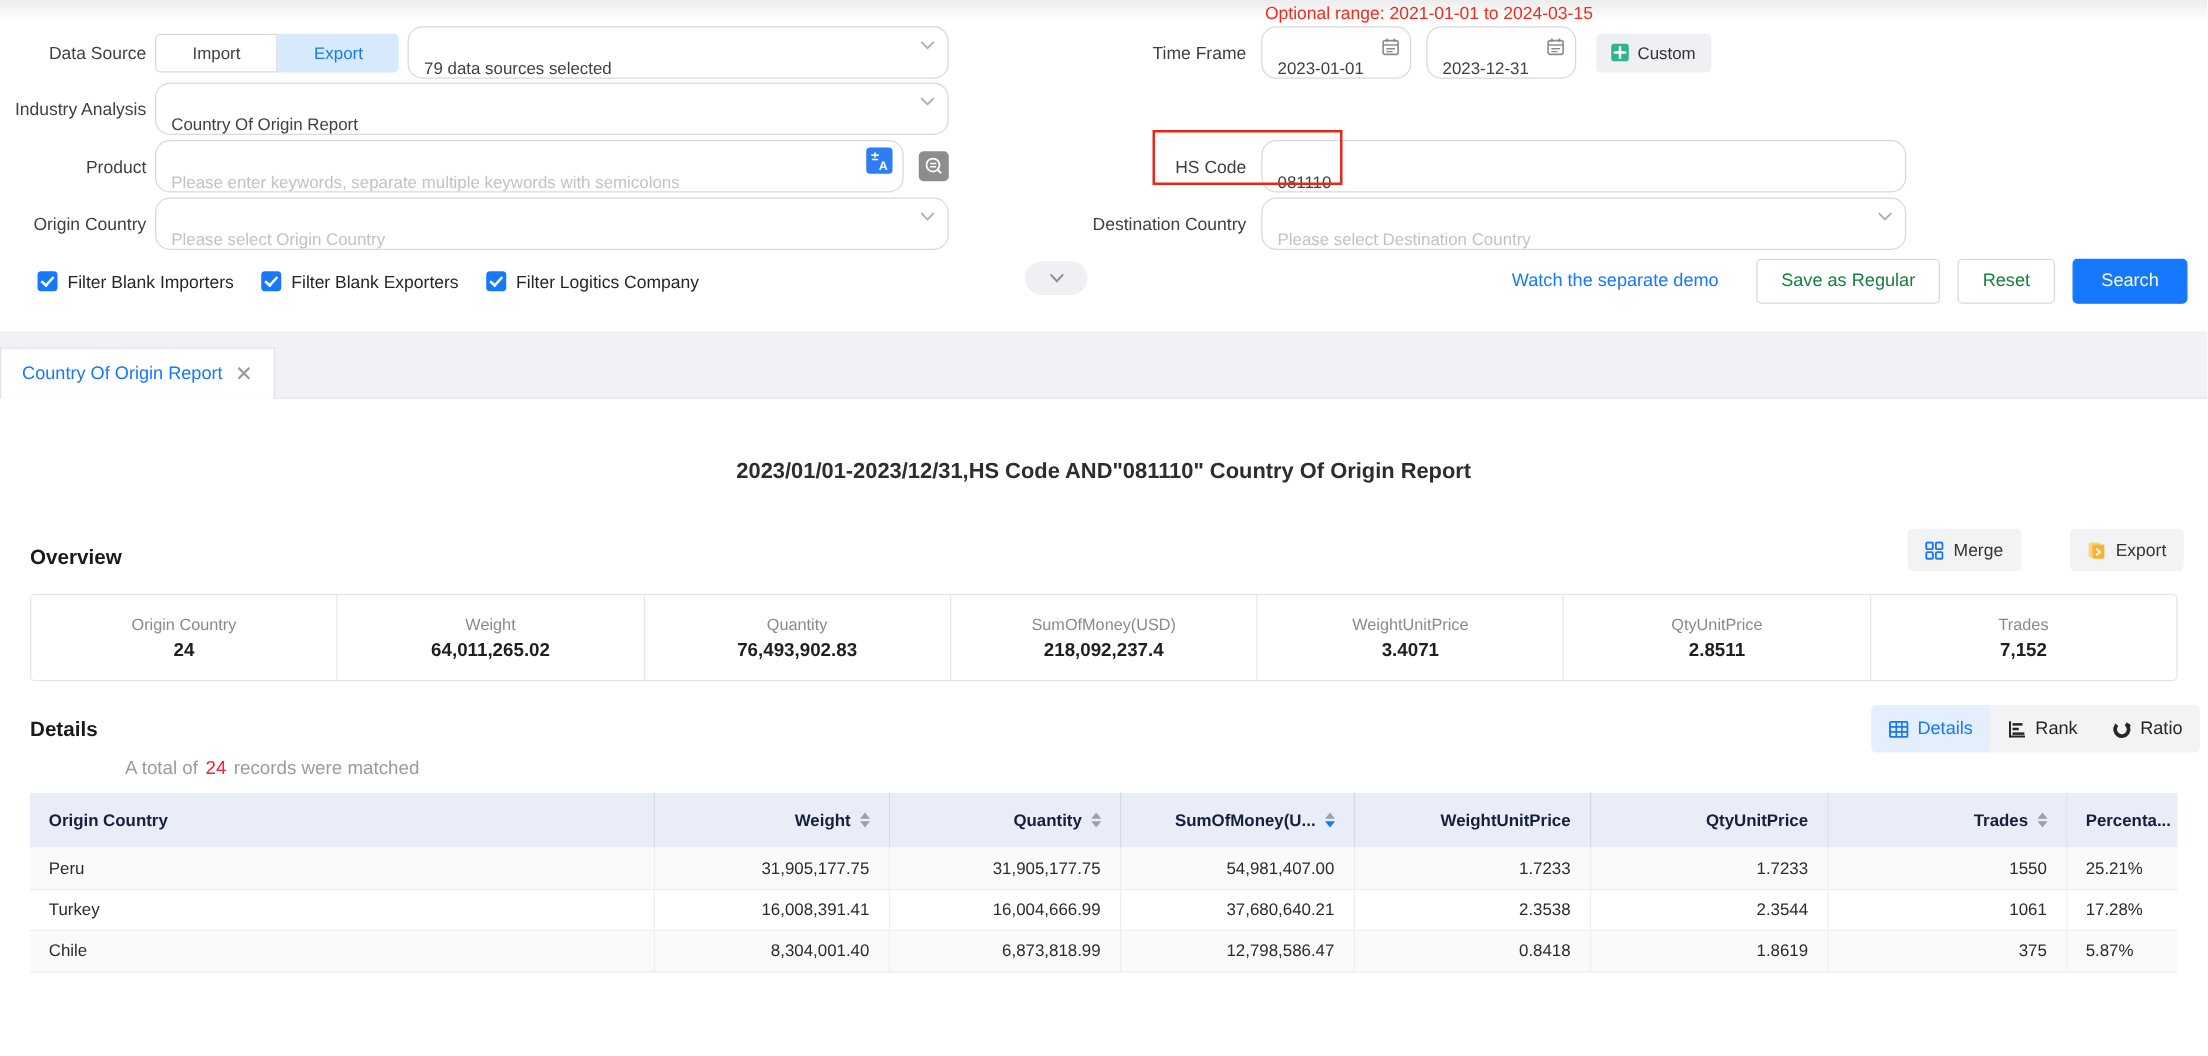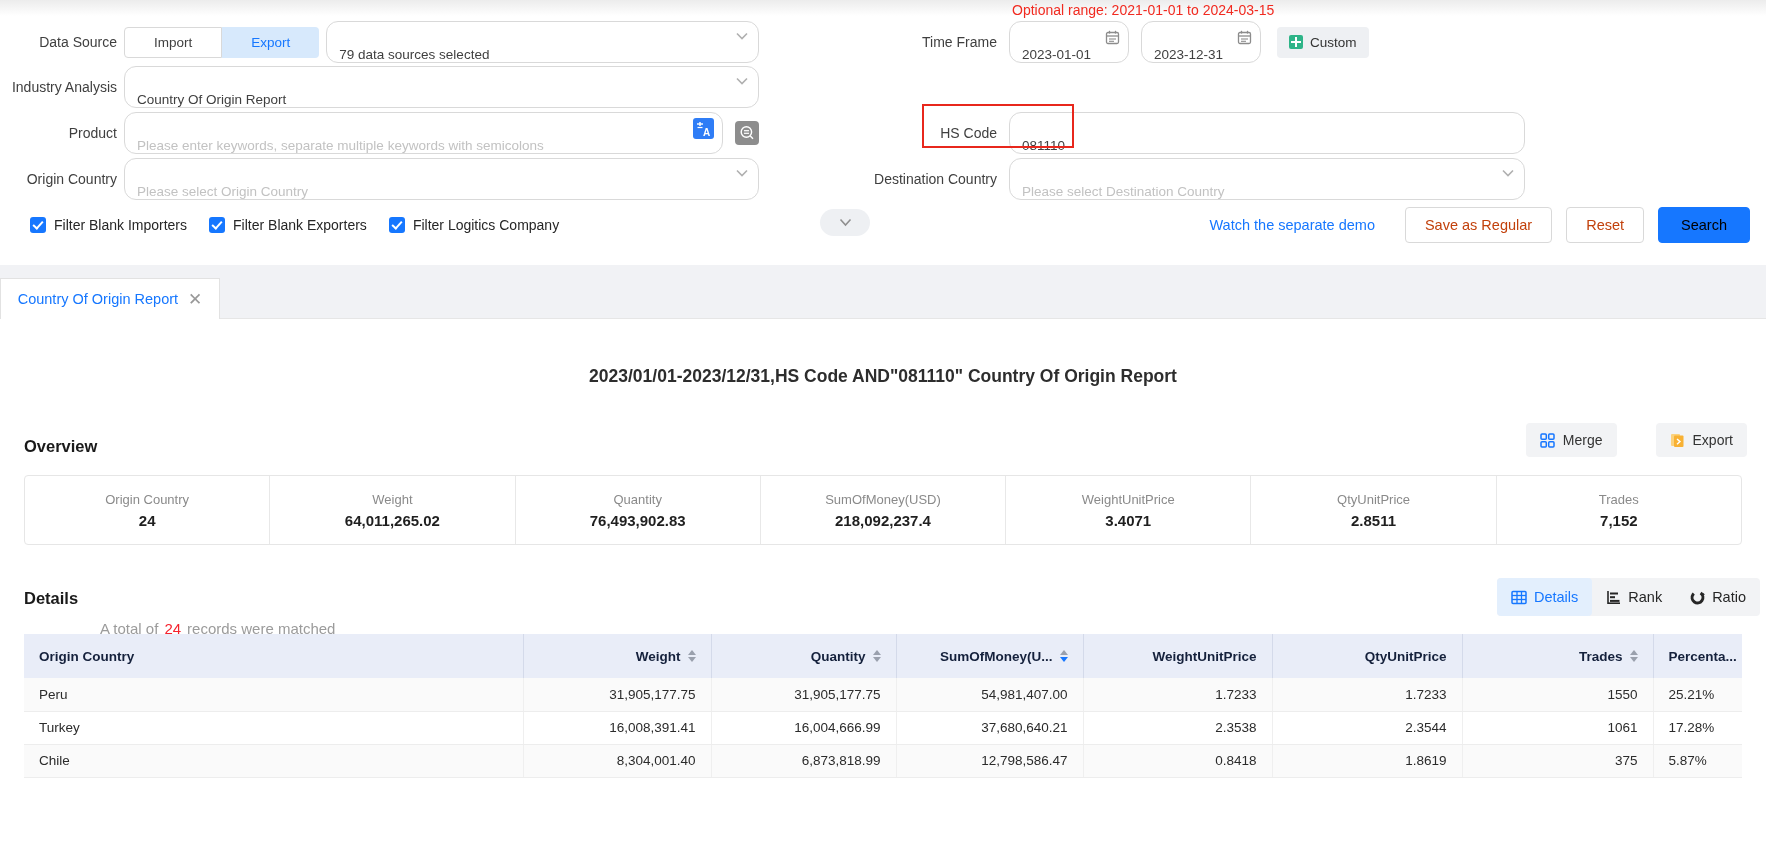--- a/index.html
+++ b/index.html
@@ -51,23 +51,23 @@
   .cb-item { display:flex; align-items:center; margin-right:22px; cursor:pointer; }
   .cb-item:first-child { margin-left:30px; }
   .cbox { width:16px; height:16px; background:#1677ff; border-radius:3px; position:relative; margin-right:8px; flex:none; }
   .cbox:after { content:""; position:absolute; left:5px; top:2px; width:4px; height:8px;
     border-right:2px solid #fff; border-bottom:2px solid #fff; transform:rotate(42deg); }
   .cb-label { font-size:14px; color:#262626; }
   .collapse-pill { position:absolute; left:820px; top:3px; width:50px; height:27px; border-radius:14px;
     background:#eef0f3; display:flex; align-items:center; justify-content:center; cursor:pointer; }
   .actions { margin-left:auto; display:flex; align-items:center; }
   .tutorial { color:#1677ff; font-size:14.5px; margin-right:16px; cursor:pointer; white-space:nowrap; }
-  .btn { height:36px; border:1px solid #d9d9d9; border-radius:4px; background:#fff; color:#c2410c;
+  .btn { height:36px; border:1px solid #d9d9d9; border-radius:4px; background:#fff; color:#15803d;
     font-size:14.5px; display:flex; align-items:center; padding:0 19px; margin-left:14px; cursor:pointer; white-space:nowrap; }
-  .btn.primary { background:#1677ff; border-color:#1677ff; color:#000000; padding:0 22px; }
+  .btn.primary { background:#1677ff; border-color:#1677ff; color:#fef9c3; padding:0 22px; }
 
   
   .tabband { position:absolute; left:0; top:265px; width:1766px; height:54px; background:#f1f2f5;
     border-bottom:1px solid #e6e6e6; }
   .tab { position:absolute; left:0; top:13px; width:220px; height:41px; background:#fff;
     border:1px solid #e2e2e2; border-bottom:none; display:flex; align-items:center; justify-content:center;
     cursor:pointer; }
   .tab-title { color:#1677ff; font-size:14.5px; }
   .tab-close { color:#999; font-size:17px; margin-left:10px; line-height:1; cursor:pointer; }
 
@@ -83,21 +83,21 @@
   .gray-btn svg, .gray-btn .eicon { margin-right:8px; }
 
   .stats-card { position:absolute; left:24px; top:475px; width:1718px; height:70px;
     border:1px solid #e6e6e6; border-radius:4px; display:flex; background:#fff; }
   .stat { flex:1; display:flex; flex-direction:column; align-items:center; justify-content:center;
     border-right:1px solid #e8e8e8; }
   .stat:last-child { border-right:none; }
   .stat-label { font-size:13px; color:#8a8a8a; margin-bottom:5px; }
   .stat-value { font-size:15px; font-weight:700; color:#1f1f1f; }
 
-  .details-row { position:absolute; left:0; top:578px; width:1766px; height:38px; }
+  .details-row { position:absolute; left:0; top:564px; width:1766px; height:38px; }
   .dt-head { position:absolute; left:24px; top:11px; font-size:16.5px; font-weight:700; color:#1a1a1a; }
   .dt-summary { position:absolute; left:100px; top:13px; font-size:15px; color:#9b9b9b;margin-top:29px; }
   .dt-summary .red { color:#f5222d; padding:0 6px; }
   .view-group { position:absolute; right:6px; top:0; height:38px; background:#f2f3f5; border-radius:4px;
     display:flex; align-items:stretch; }
   .view-btn { display:flex; align-items:center; padding:0 14px; font-size:14.5px; color:#262626;
     cursor:pointer; border-radius:4px; }
   .view-btn svg { margin-right:7px; }
   .view-btn.active { background:#e3effd; color:#1677ff; }
 

